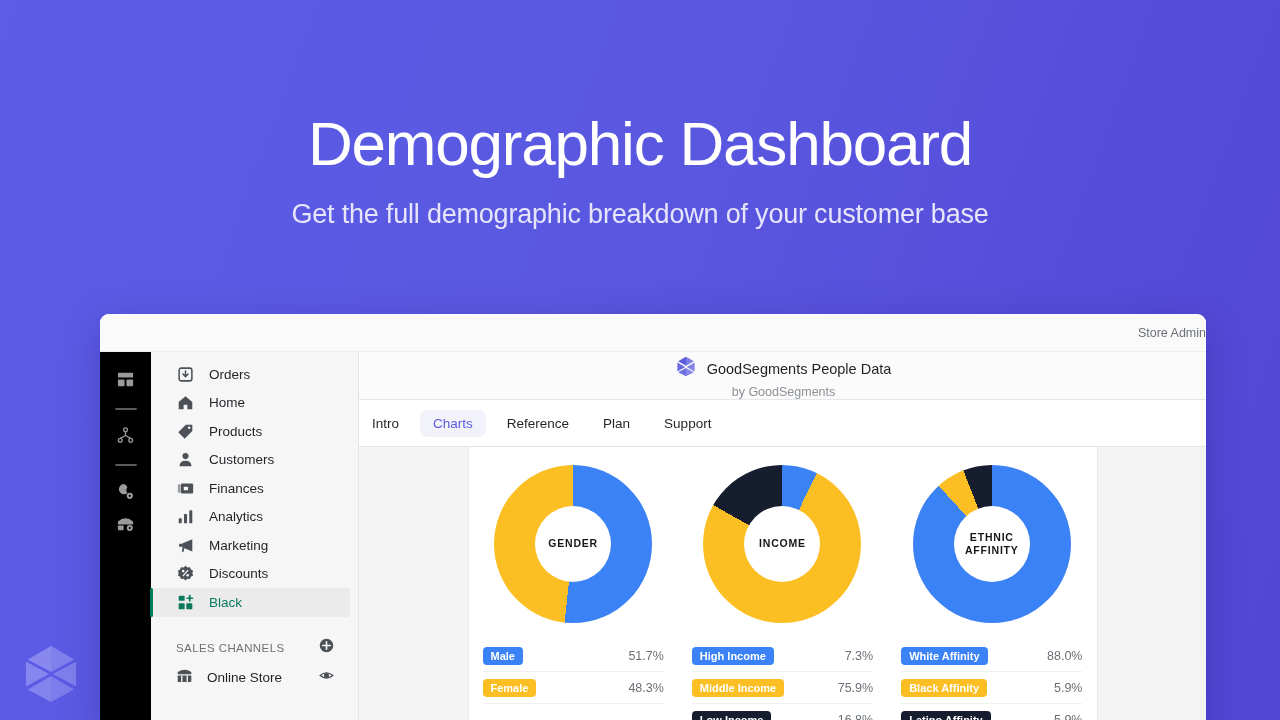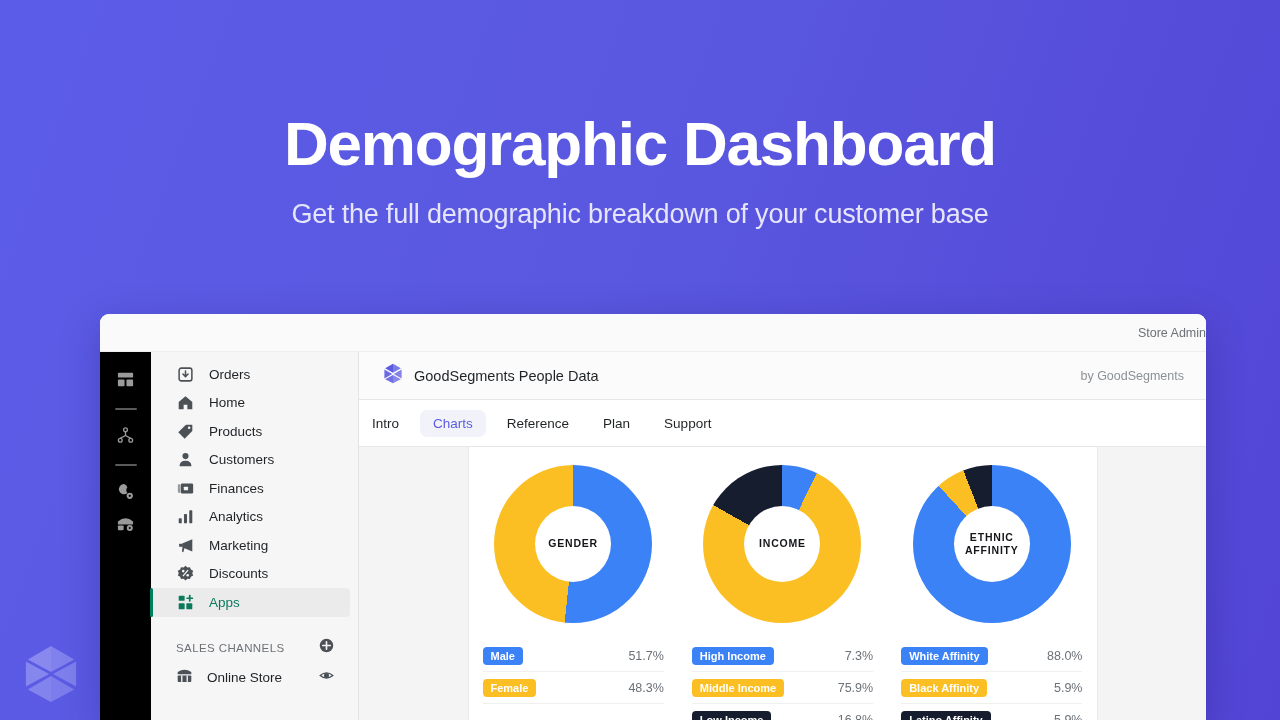--- a/index.html
+++ b/index.html
@@ -23,21 +23,21 @@
   .hero {
     position: absolute;
     top: 0; left: 0;
     width: 1280px;
     text-align: center;
     padding-top: 112px;
   }
   .hero-title {
     font-size: 62px;
     line-height: 1.02;
-    font-weight: bold;
+    font-weight: normal;
     color: #ffffff;
     letter-spacing: -1.2px;
   }
   .hero-sub {
     margin-top: 24px;
     font-size: 27px;
     font-weight: 300;
     color: #e6e5fb;
     letter-spacing: -0.2px;
   }
@@ -189,20 +189,21 @@
     min-width: 0;
   }
 
   .app-header {
     height: 48px;
     background: #fbfbfc;
     border-bottom: 1px solid #e6e7e9;
     display: flex;
     align-items: center;
     padding: 0 22px 0 24px;
+    flex-direction: column;
   }
   .app-brand {
     display: flex;
     align-items: center;
     gap: 11px;
     flex: 1;
   }
   .app-brand-name {
     font-size: 14.5px;
     color: #1f2326;
@@ -468,21 +469,21 @@
         <div class="nav-item active">
           <span class="nav-icon">
             <svg viewBox="0 0 20 20" width="17" height="17" fill="#0b7a5c">
               <rect x="2" y="2" width="7" height="6" rx="1"></rect>
               <rect x="2" y="11" width="7" height="7" rx="1"></rect>
               <rect x="11" y="11" width="7" height="7" rx="1"></rect>
               <rect x="14" y="1" width="2" height="8" rx="0.8"></rect>
               <rect x="11" y="4" width="8" height="2" rx="0.8"></rect>
             </svg>
           </span>
-          <span class="nav-label">Apps</span>
+          <span class="nav-label">Black</span>
         </div>
 
         <div class="section-head">
           <span class="section-head-label">SALES CHANNELS</span>
           <span>
             <svg viewBox="0 0 20 20" width="15" height="15" fill="#4b5156">
               <circle cx="10" cy="10" r="9"></circle>
               <path d="M10 5 L10 15 M5 10 L15 10" stroke="#f6f6f7" stroke-width="2.2" stroke-linecap="round"></path>
             </svg>
           </span>

